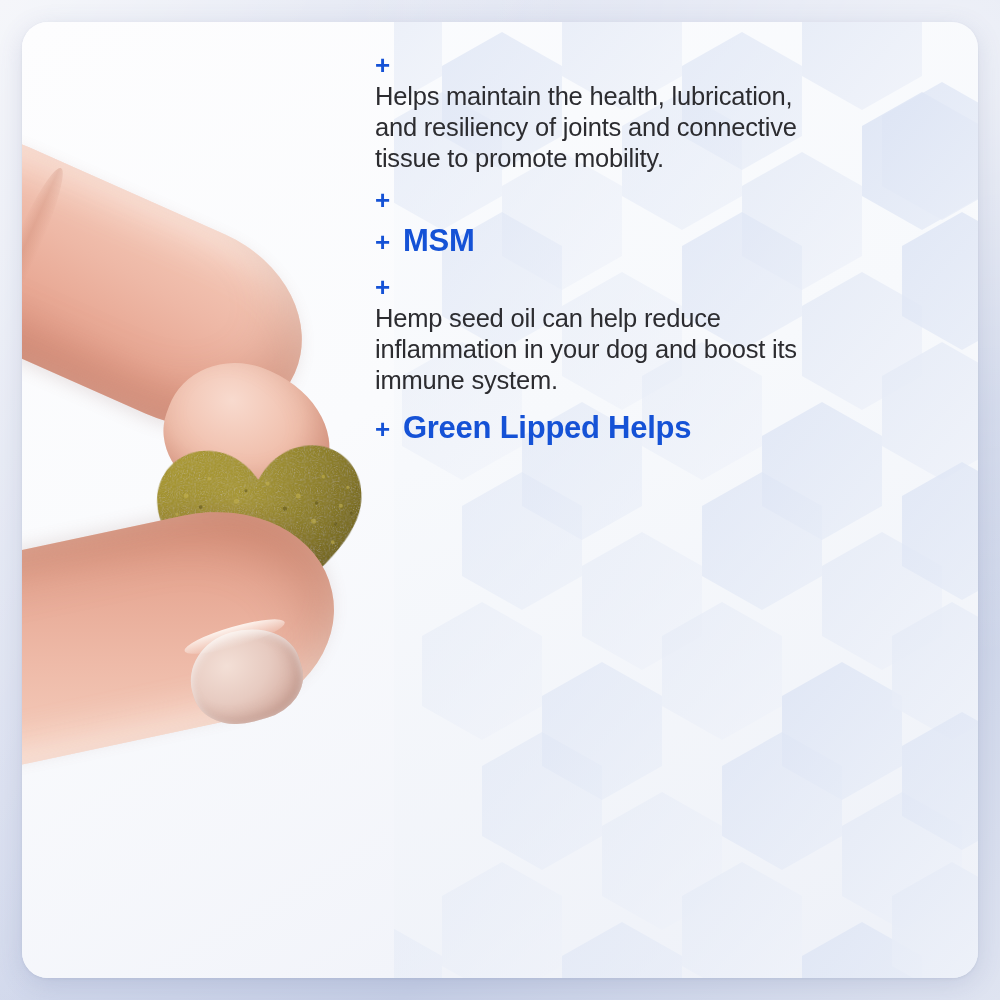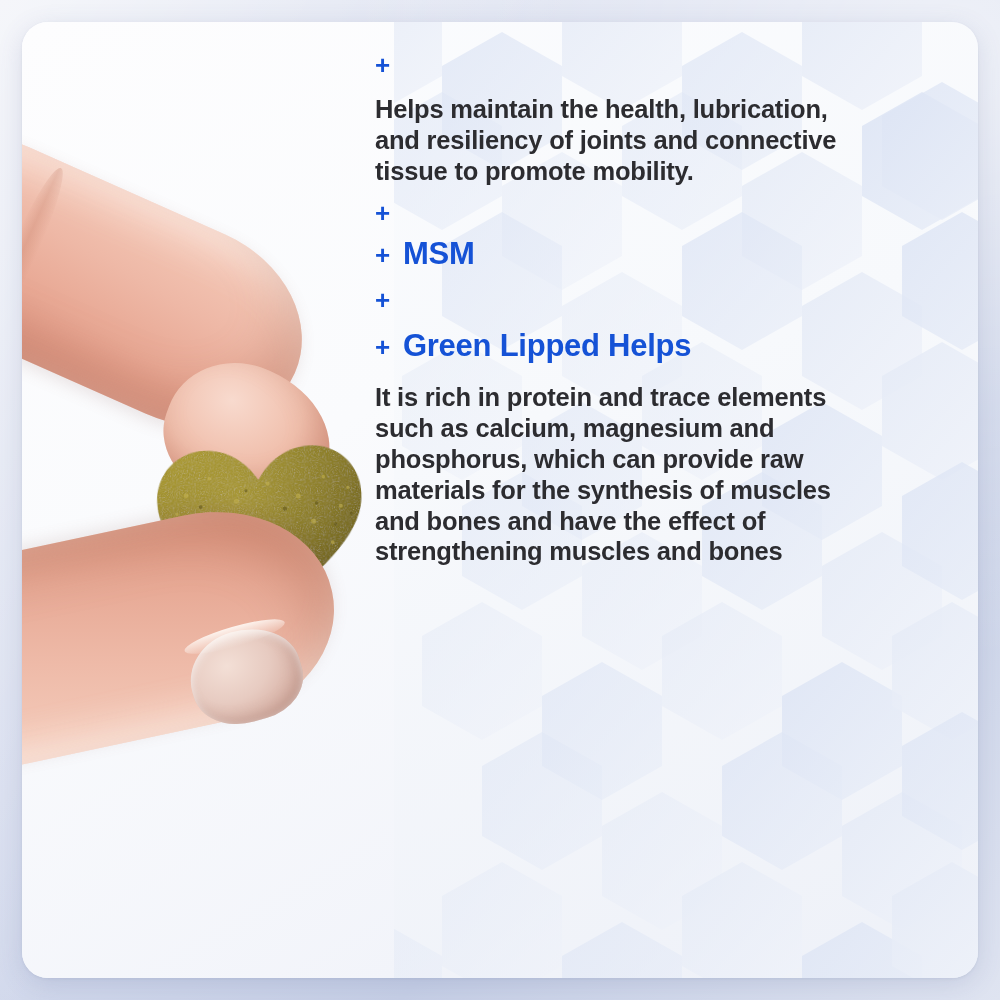--- a/index.html
+++ b/index.html
@@ -200,24 +200,24 @@
   }
   .plus {
     color: #1552d6;
     font-size: 26px;
     font-weight: 700;
     line-height: 1;
   }
   .ing-body {
     color: #2c2c30;
     font-size: 25.5px;
-    font-weight: 700;
+    font-weight: 400;
     line-height: 1.21;
     letter-spacing: -0.2px;
-    margin-top: 16px;
+    margin-top: 3px;
     white-space: pre-line;
   }
   .spacer-sm { height: 11px; }
   .spacer-xs { height: 6px; }
 </style>
 </head>
 <body>
 
 <div id="page-root">
 
@@ -428,32 +428,29 @@
           <span>MSM</span>
         </div>
       </div>
 
       <div class="spacer-sm"></div>
 
       <div class="ing-block">
         <div class="ing-head">
           <span class="plus">+</span>
         </div>
+        <div class="ing-body">Hemp seed oil can help reduce
+inflammation in your dog and boost its
+immune system.</div>
       </div>
 
       <div class="spacer-sm"></div>
 
       <div class="ing-block">
         <div class="ing-head">
           <span class="plus">+</span>
           <span>Green Lipped Helps</span>
         </div>
-        <div class="ing-body">It is rich in protein and trace elements
-such as calcium, magnesium and
-phosphorus, which can provide raw
-materials for the synthesis of muscles
-and bones and have the effect of
-strengthening muscles and bones</div>
       </div>
 
     </div>
   </div>
 </div>
 
 </body></html>

